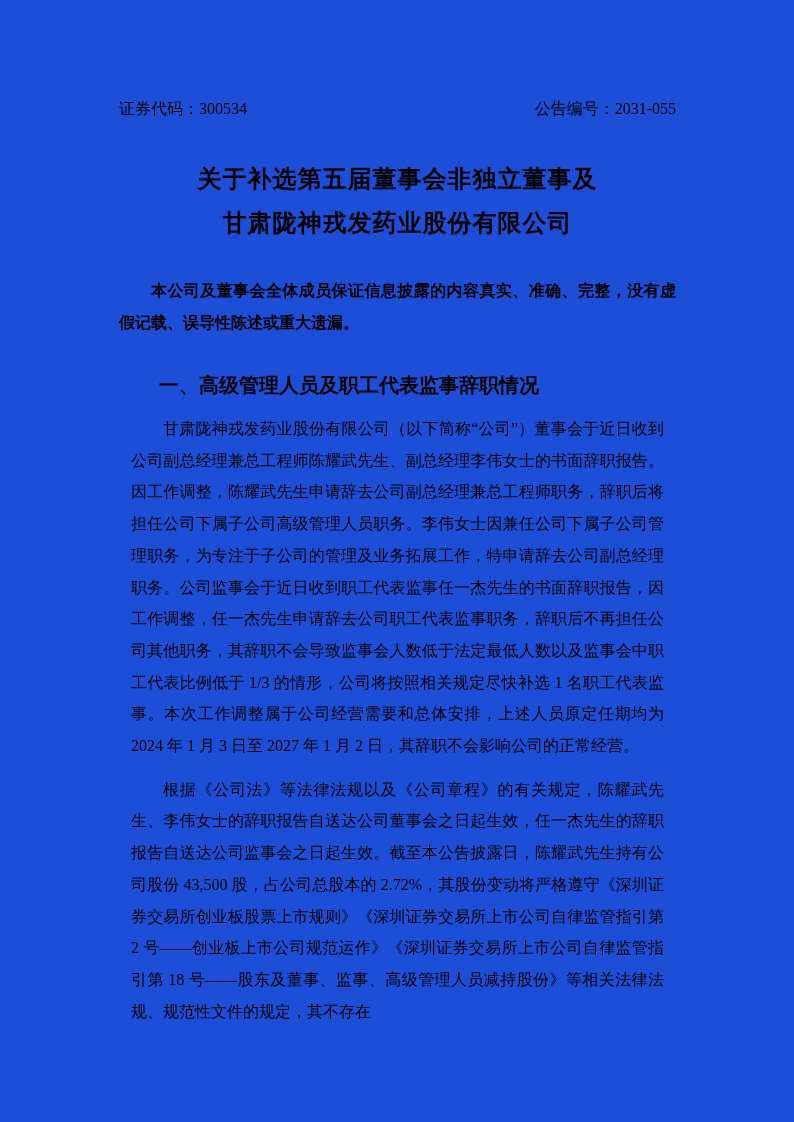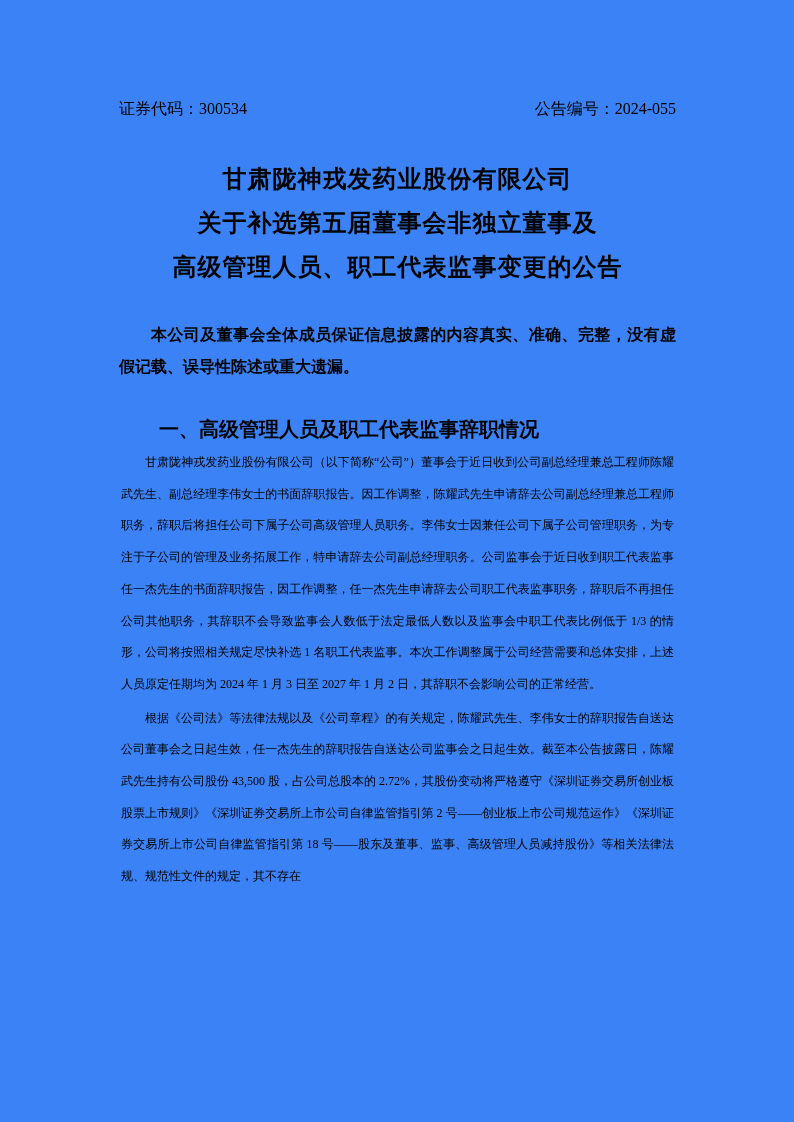--- a/index.html
+++ b/index.html
@@ -5,21 +5,21 @@
   html, body {
     margin: 0;
     padding: 0;
     background: #ffffff;
   }
   .page {
     position: relative;
     width: 794px;
     height: 1122px;
     margin: 0 auto;
-    background: #3b82f6;
+    background: #1d4ed8;
     box-sizing: border-box;
     padding: 96px 118px 0 119px;
     color: #000000;
     font-family: "Liberation Serif", "DejaVu Serif", serif;
     overflow: hidden;
   }
   .doc-header {
     display: flex;
     justify-content: space-between;
     align-items: baseline;
@@ -45,41 +45,40 @@
     font-family: Liberation Serif, serif;
   }
   .section-heading {
     margin: 30px 0 0 0;
     font-weight: bold;
     font-size: 20px;
     line-height: 32px;
     padding-left: 2em;
   }
   .body-para {
-    margin: 2px;
-    font-size: 12px;
+    margin: 12px;
+    font-size: 16px;
     line-height: 31.7px;
     text-align: justify;
     text-indent: 2em;
   }
 </style>
 </head>
 <body>
 
 <div class="page">
 
   <div class="doc-header">
     <span>证券代码：300534</span>
-    <span>公告编号：2024-055</span>
+    <span>公告编号：2031-055</span>
   </div>
 
   <div class="title-block">
+    <div>关于补选第五届董事会非独立董事及</div>
     <div>甘肃陇神戎发药业股份有限公司</div>
-    <div>关于补选第五届董事会非独立董事及</div>
-    <div>高级管理人员、职工代表监事变更的公告</div>
   </div>
 
   <p class="disclaimer">本公司及董事会全体成员保证信息披露的内容真实、准确、完整，没有虚假记载、误导性陈述或重大遗漏。</p>
 
   <h2 class="section-heading">一、高级管理人员及职工代表监事辞职情况</h2>
 
   <p class="body-para">甘肃陇神戎发药业股份有限公司（以下简称“公司”）董事会于近日收到公司副总经理兼总工程师陈耀武先生、副总经理李伟女士的书面辞职报告。因工作调整，陈耀武先生申请辞去公司副总经理兼总工程师职务，辞职后将担任公司下属子公司高级管理人员职务。李伟女士因兼任公司下属子公司管理职务，为专注于子公司的管理及业务拓展工作，特申请辞去公司副总经理职务。公司监事会于近日收到职工代表监事任一杰先生的书面辞职报告，因工作调整，任一杰先生申请辞去公司职工代表监事职务，辞职后不再担任公司其他职务，其辞职不会导致监事会人数低于法定最低人数以及监事会中职工代表比例低于 1/3 的情形，公司将按照相关规定尽快补选 1 名职工代表监事。本次工作调整属于公司经营需要和总体安排，上述人员原定任期均为 2024 年 1 月 3 日至 2027 年 1 月 2 日，其辞职不会影响公司的正常经营。</p>
 
   <p class="body-para">根据《公司法》等法律法规以及《公司章程》的有关规定，陈耀武先生、李伟女士的辞职报告自送达公司董事会之日起生效，任一杰先生的辞职报告自送达公司监事会之日起生效。截至本公告披露日，陈耀武先生持有公司股份 43,500 股，占公司总股本的 2.72%，其股份变动将严格遵守《深圳证券交易所创业板股票上市规则》《深圳证券交易所上市公司自律监管指引第 2 号——创业板上市公司规范运作》《深圳证券交易所上市公司自律监管指引第 18 号——股东及董事、监事、高级管理人员减持股份》等相关法律法规、规范性文件的规定，其不存在</p>
 

